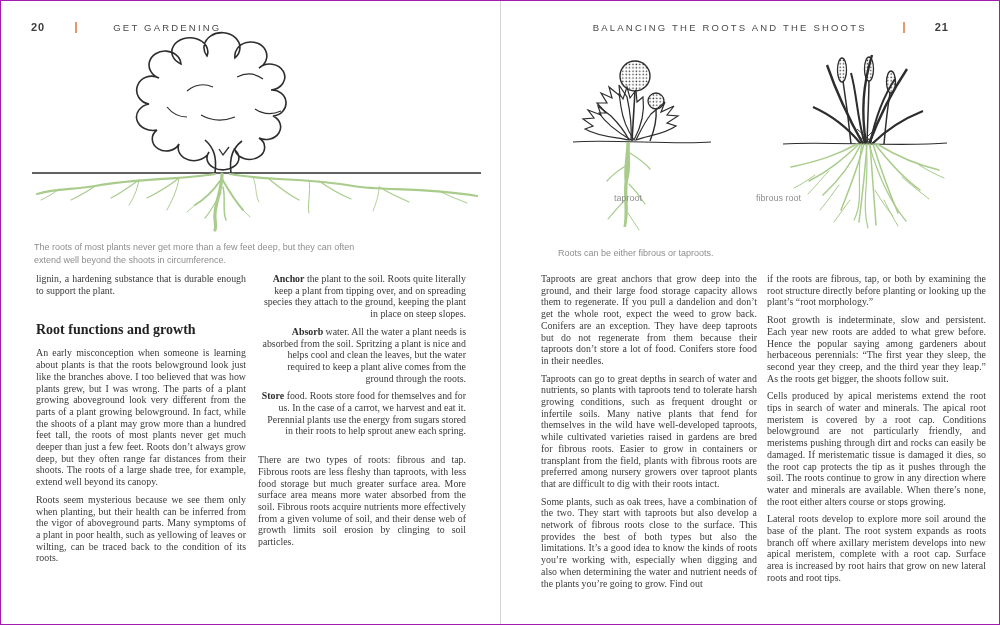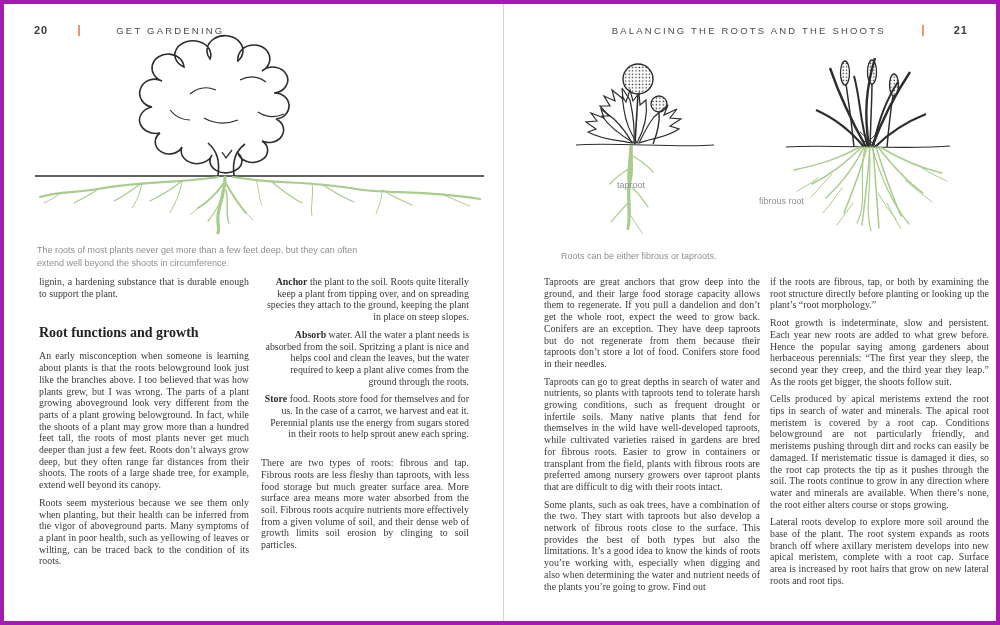--- a/index.html
+++ b/index.html
@@ -1,27 +1,27 @@
 <!DOCTYPE html>
 <html><head>
 <meta charset="utf-8">
 <style>
   * { margin:0; padding:0; box-sizing:border-box; }
   html,body { background:#ffffff; }
   .spread {
     position:relative; width:1000px; height:625px; background:#ffffff;
-    border:4px solid #a21caf; overflow:hidden;
+    border:1px solid #a21caf; overflow:hidden;
     font-family:"Liberation Serif", serif; color:#3b3b3b;
   }
   .gutter { position:absolute; left:499px; top:0; width:1px; height:625px; background:#d4d4d4; }
 
   
   .page-header { position:absolute; top:20px; display:flex; align-items:center; font-family:"Liberation Sans", sans-serif; }
   .page-header.left { left:30px; }
-  .page-header.right { right:28px;text-align:right; }
+  .page-header.right { right:50px;text-align:right; }
   .page-num { font-size:11px; font-weight:bold; color:#3d3d3d; letter-spacing:1px; }
   .hdr-bar { width:2px; height:11px; background:#e8966c; }
   .hdr-title { font-size:9.5px; letter-spacing:2.2px; color:#4a4a4a; }
   .page-header.left .hdr-bar { margin:0 36px 0 30px; }
   .page-header.right .hdr-bar { margin:0 30px 0 36px; }
 
   
   .caption { position:absolute; font-family:"Liberation Sans", sans-serif; font-size:9px; line-height:13px; color:#8f8f8f; }
   .root-label { position:absolute; font-family:"Liberation Sans", sans-serif; font-size:9px; color:#8f8f8f; }
 
@@ -208,21 +208,21 @@
         <path class="green" stroke-width="1" d="M104,141 C110,151 115,159 122,167"></path>
         <path class="green" stroke-width="1" d="M131,128 C140,136 148,142 158,150"></path>
         <path class="green" stroke-width="1" d="M79,151 C73,159 69,165 63,173"></path>
         <path class="green" stroke-width="1" d="M113,151 C118,161 122,169 127,177"></path>
         <path class="green" stroke-width="1" d="M44,126 C37,131 31,135 23,139"></path>
         <path class="green" stroke-width="1" d="M148,116 C156,121 164,125 173,129"></path>
       </g>
     </g>
   </svg>
 
-  <span class="root-label" style="left:585px; top:176px;padding-left:28px;">taproot</span>
+  <span class="root-label" style="left:585px; top:192px;padding-left:28px;">taproot</span>
   <span class="root-label" style="left:755px; top:192px;">fibrous root</span>
 
   <div class="caption" style="left:557px; top:246px; width:360px;">Roots can be either fibrous or taproots.</div>
 
   <div class="col" style="left:540px; width:216px;">
     <p>Taproots are great anchors that grow deep into the ground, and their large food storage capacity allows them to regenerate. If you pull a dandelion and don’t get the whole root, expect the weed to grow back. Conifers are an exception. They have deep taproots but do not regenerate from them because their taproots don’t store a lot of food. Conifers store food in their needles.</p>
     <p>Taproots can go to great depths in search of water and nutrients, so plants with taproots tend to tolerate harsh growing conditions, such as frequent drought or infertile soils. Many native plants that fend for themselves in the wild have well-developed taproots, while cultivated varieties raised in gardens are bred for fibrous roots. Easier to grow in containers or transplant from the field, plants with fibrous roots are preferred among nursery growers over taproot plants that are difficult to dig with their roots intact.</p>
     <p>Some plants, such as oak trees, have a combination of the two. They start with taproots but also develop a network of fibrous roots close to the surface. This provides the best of both types but also the limitations. It’s a good idea to know the kinds of roots you’re working with, especially when digging and also when determining the water and nutrient needs of the plants you’re going to grow. Find out</p>
   </div>
 

